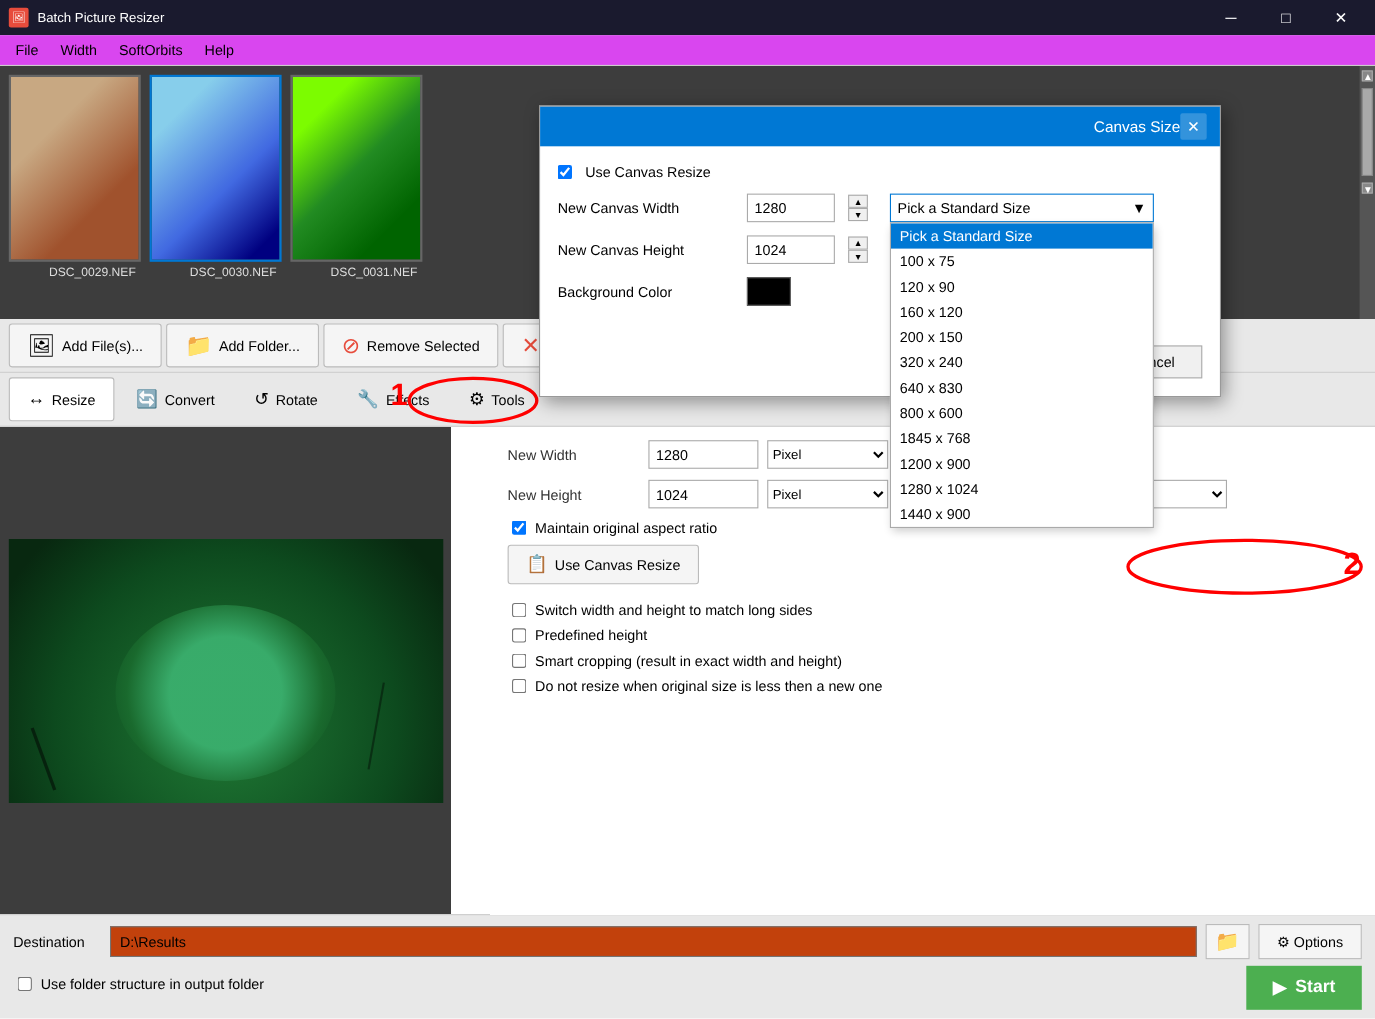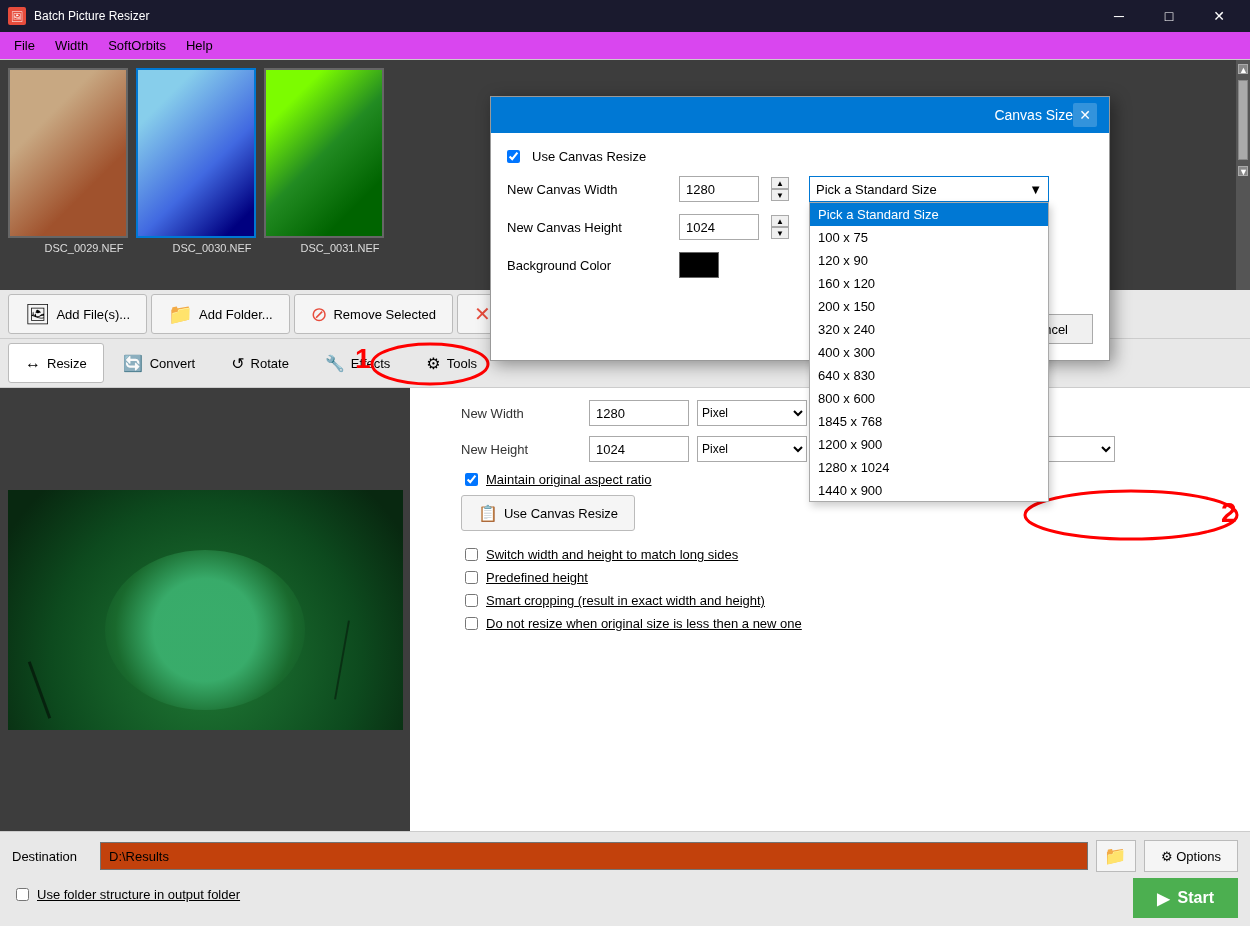--- a/index.html
+++ b/index.html
@@ -214,21 +214,21 @@
       background: white;
     }
 
     .checkbox-row {
       display: flex;
       align-items: center;
       gap: 8px;
       margin-bottom: 8px;
       padding-left: 4px;
     }
-    .checkbox-row label { font-size: 13px; text-decoration: underline; }
+    .checkbox-row label { font-size: 13px; }
 
     
     .bottom-bar {
       background: #e8e8e8;
       border-top: 1px solid #ccc;
       padding: 8px 12px;
       display: flex;
       flex-direction: column;
       gap: 6px;
       flex-shrink: 0;
@@ -658,21 +658,20 @@
           <span>▼</span>
         </div>
 
         <div class="dropdown-list">
           <div class="dropdown-item selected">Pick a Standard Size</div>
           <div class="dropdown-item">100 x 75</div>
           <div class="dropdown-item">120 x 90</div>
           <div class="dropdown-item">160 x 120</div>
           <div class="dropdown-item">200 x 150</div>
           <div class="dropdown-item">320 x 240</div>
-          <div class="dropdown-item">400 x 300</div>
           <div class="dropdown-item">640 x 830</div>
           <div class="dropdown-item">800 x 600</div>
           <div class="dropdown-item">1845 x 768</div>
           <div class="dropdown-item">1200 x 900</div>
           <div class="dropdown-item">1280 x 1024</div>
           <div class="dropdown-item">1440 x 900</div>
 
         </div>
       </div>
     </div>

